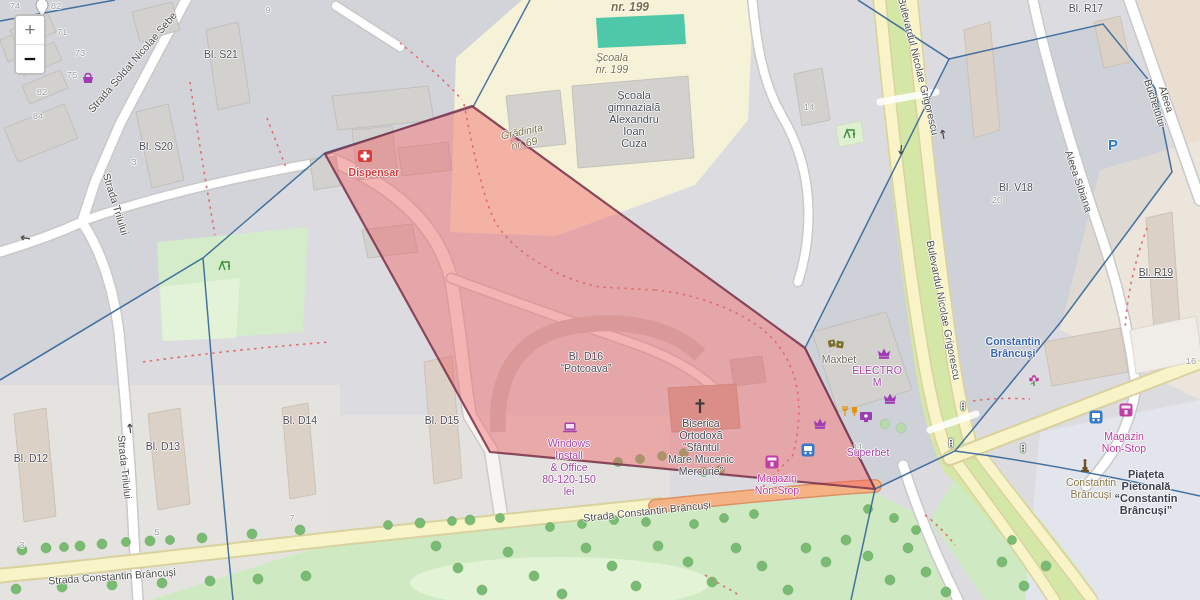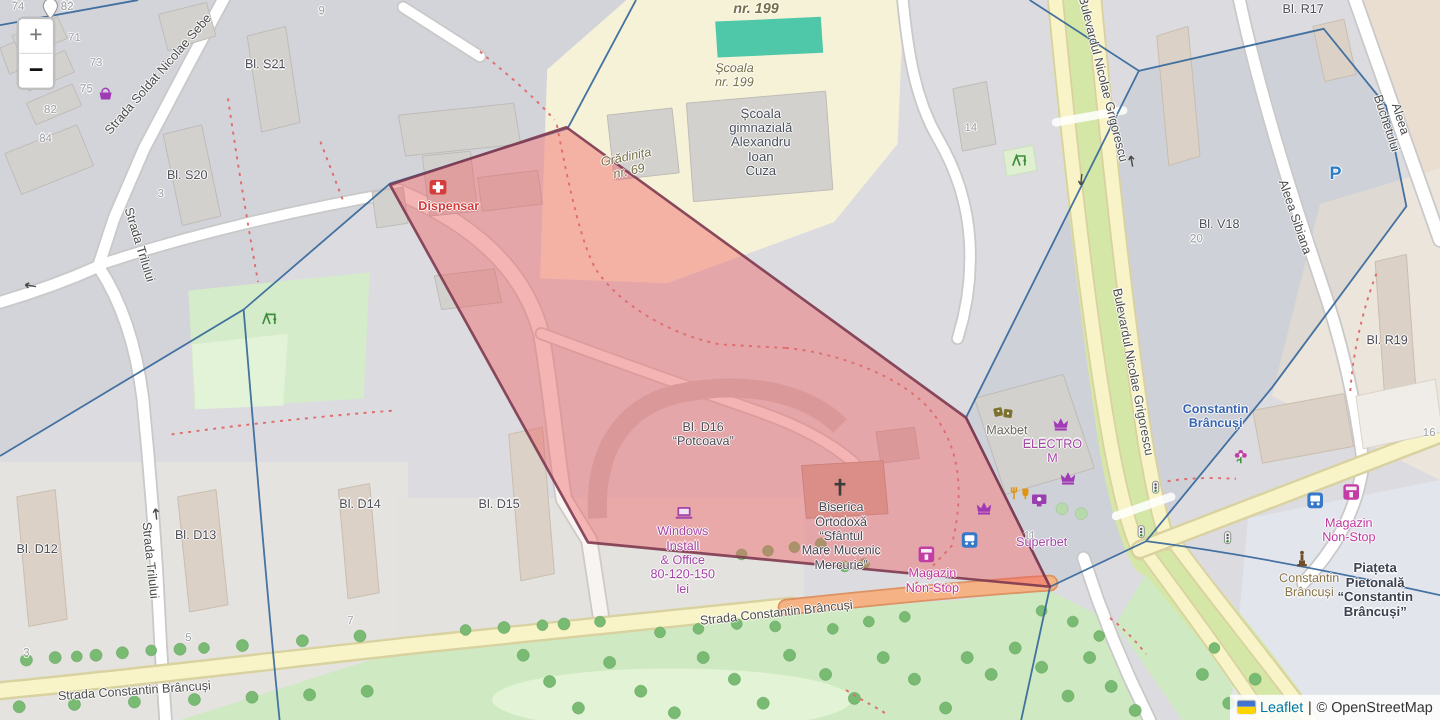--- a/index.html
+++ b/index.html
@@ -402,27 +402,27 @@
 nr. 69</div>
       <div class="lbl school" style="left: 634px; top: 119px; transform: translate(-50%, -50%) rotate(0deg);">Școala
 gimnazială
 Alexandru
 Ioan
 Cuza</div>
       <div class="lbl bldg" style="left: 221px; top: 54px; transform: translate(-50%, -50%) rotate(0deg);">Bl. S21</div>
       <div class="lbl bldg" style="left: 156px; top: 146px; transform: translate(-50%, -50%) rotate(0deg);">Bl. S20</div>
       <div class="lbl bldg" style="left: 586px; top: 362px; transform: translate(-50%, -50%) rotate(0deg);">Bl. D16
 “Potcoava”</div>
-      <div class="lbl bldg" style="left: 416px; top: 420px; transform: translate(-50%, -50%) rotate(0deg);">Bl. D15</div>
+      <div class="lbl bldg" style="left: 442px; top: 420px; transform: translate(-50%, -50%) rotate(0deg);">Bl. D15</div>
       <div class="lbl bldg" style="left: 300px; top: 420px; transform: translate(-50%, -50%) rotate(0deg);">Bl. D14</div>
       <div class="lbl bldg" style="left: 163px; top: 446px; transform: translate(-50%, -50%) rotate(0deg);">Bl. D13</div>
       <div class="lbl bldg" style="left: 31px; top: 458px; transform: translate(-50%, -50%) rotate(0deg);">Bl. D12</div>
       <div class="lbl bldg" style="left: 1016px; top: 187px; transform: translate(-50%, -50%) rotate(0deg);">Bl. V18</div>
       <div class="lbl bldg" style="left: 1086px; top: 8px; transform: translate(-50%, -50%) rotate(0deg);">Bl. R17</div>
-      <div class="lbl bldg" style="left: 1156px; top: 284px; transform: translate(-50%, -50%) rotate(0deg);">Bl. R19</div>
+      <div class="lbl bldg" style="left: 1156px; top: 272px; transform: translate(-50%, -50%) rotate(0deg); text-decoration: underline;">Bl. R19</div>
       <div class="lbl num" style="left: 15px; top: 6px; transform: translate(-50%, -50%) rotate(0deg);">74</div>
       <div class="lbl num" style="left: 56px; top: 6px; transform: translate(-50%, -50%) rotate(0deg);">82</div>
       <div class="lbl num" style="left: 268px; top: 10px; transform: translate(-50%, -50%) rotate(0deg);">9</div>
       <div class="lbl num" style="left: 62px; top: 32px; transform: translate(-50%, -50%) rotate(0deg);">71</div>
       <div class="lbl num" style="left: 80px; top: 53px; transform: translate(-50%, -50%) rotate(0deg);">73</div>
       <div class="lbl num" style="left: 72px; top: 75px; transform: translate(-50%, -50%) rotate(0deg);">75</div>
       <div class="lbl num" style="left: 42px; top: 92px; transform: translate(-50%, -50%) rotate(0deg);">82</div>
       <div class="lbl num" style="left: 38px; top: 116px; transform: translate(-50%, -50%) rotate(0deg);">84</div>
       <div class="lbl num" style="left: 134px; top: 162px; transform: translate(-50%, -50%) rotate(0deg);">3</div>
       <div class="lbl num" style="left: 809px; top: 107px; transform: translate(-50%, -50%) rotate(0deg);">14</div>
@@ -460,22 +460,13 @@
 “Constantin
 Brâncuși”</div>
       <div class="lbl parking" style="left: 1113px; top: 145px; transform: translate(-50%, -50%) rotate(0deg);">P</div>
     </div>
 
 <div class="zoomctl">
   <a href="#" class="zin">+</a>
   <a href="#" class="zout">−</a>
 </div>
 
-<div class="attrib">
-  <span class="flag">
-        <span class="b"></span>
-        <span class="y"></span>
-      </span>
-  <a href="#">Leaflet</a>
-  <span>|</span>
-  <span>© OpenStreetMap</span>
 </div>
-</div>
 
 </body></html>

